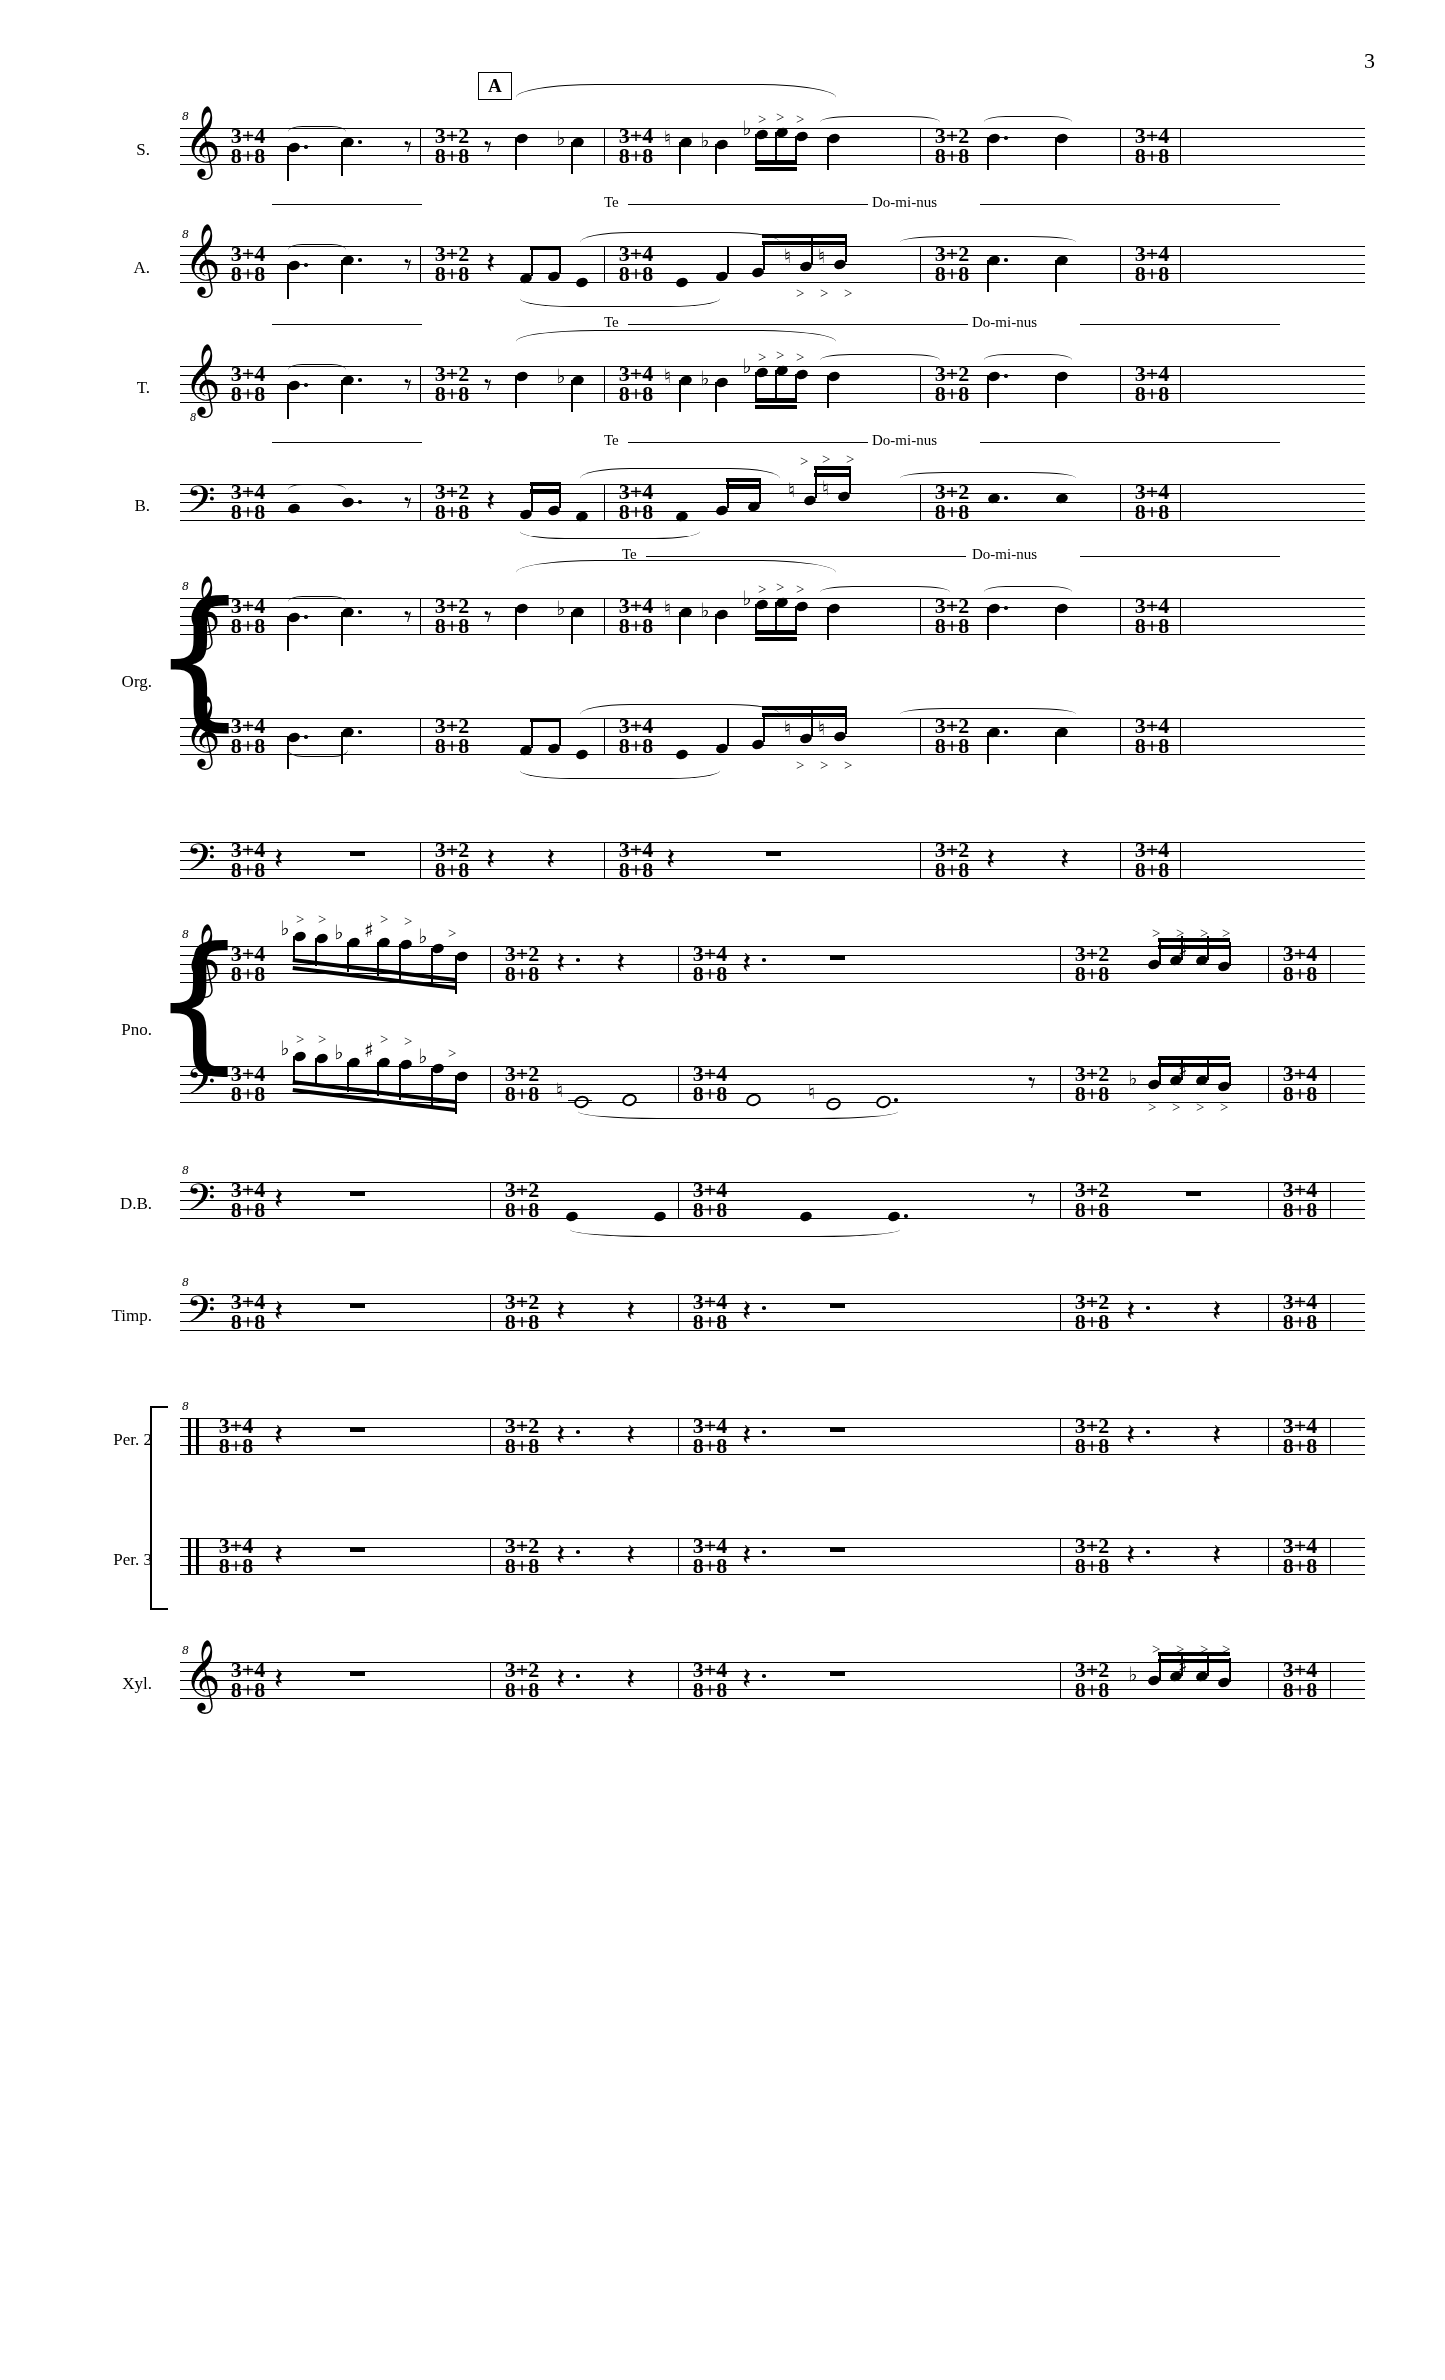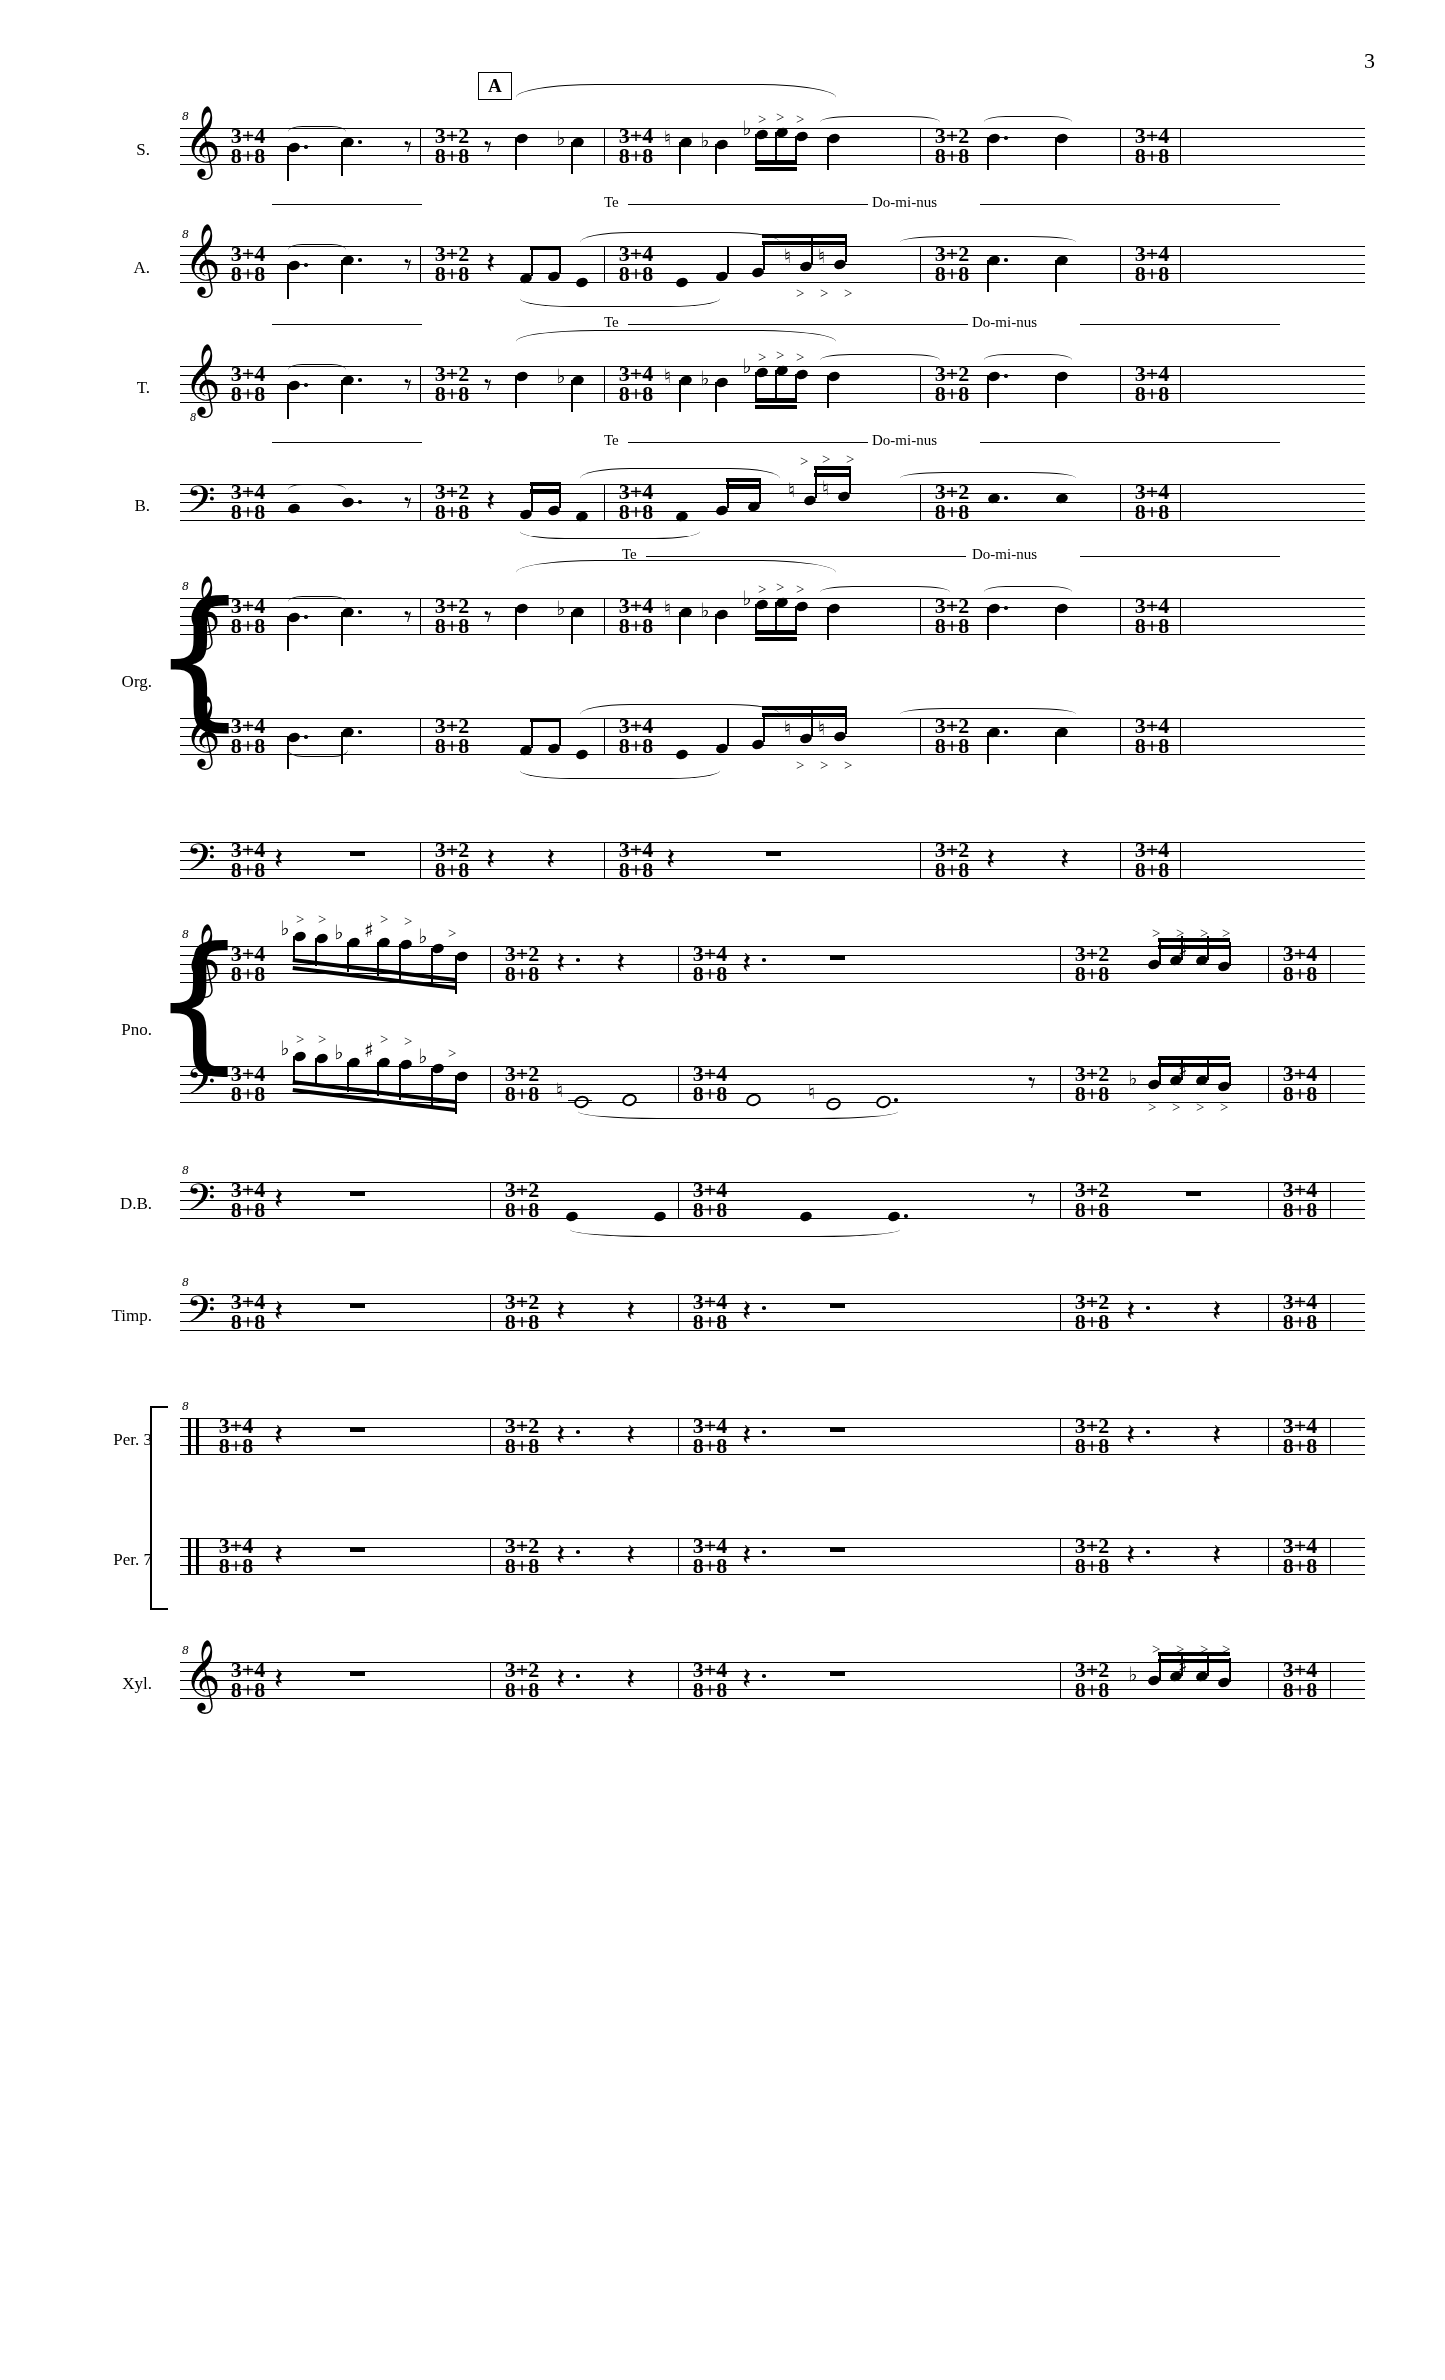--- a/index.html
+++ b/index.html
@@ -843,21 +843,21 @@
   <div class="rest" style="left:1212px;top:1296px;">𝄽</div>
   <div class="barline" style="left:1268px;top:1294px;height:37px;"></div>
   <div class="timesig" style="left:1276px;top:1292px;width:48px;">
     <span class="num">3+4</span>
     <span class="den">8+8</span>
   </div>
   <div class="barline" style="left:1330px;top:1294px;height:37px;"></div>
 
   <div class="sqbracket" style="left:150px;top:1406px;width:16px;height:200px;"></div>
 
-  <div class="inst-label" style="left:40px;top:1430px;width:112px;">Per. 3</div>
+  <div class="inst-label" style="left:40px;top:1430px;width:112px;">Per. 2</div>
   <div class="staff" style="top:1418px;">
     <div class="line l0"></div>
       <div class="line l1"></div>
       <div class="line l2"></div>
       <div class="line l3"></div>
       <div class="line l4"></div>
   </div>
   <div class="ottava" style="left:182px;top:1398px;">8</div>
   <div class="barline" style="left:188px;top:1418px;height:37px;width:3.4px;"></div>
   <div class="barline" style="left:196px;top:1418px;height:37px;width:3.4px;"></div>
@@ -891,21 +891,21 @@
   <div class="rest" style="left:1126px;top:1420px;">𝄽</div>
     <div class="dot" style="left:1146px;top:1430px;"></div>
   <div class="rest" style="left:1212px;top:1420px;">𝄽</div>
   <div class="barline" style="left:1268px;top:1418px;height:37px;"></div>
   <div class="timesig" style="left:1276px;top:1416px;width:48px;">
     <span class="num">3+4</span>
     <span class="den">8+8</span>
   </div>
   <div class="barline" style="left:1330px;top:1418px;height:37px;"></div>
 
-  <div class="inst-label" style="left:40px;top:1550px;width:112px;">Per. 7</div>
+  <div class="inst-label" style="left:40px;top:1550px;width:112px;">Per. 3</div>
   <div class="staff" style="top:1538px;">
     <div class="line l0"></div>
       <div class="line l1"></div>
       <div class="line l2"></div>
       <div class="line l3"></div>
       <div class="line l4"></div>
   </div>
   <div class="barline" style="left:188px;top:1538px;height:37px;width:3.4px;"></div>
   <div class="barline" style="left:196px;top:1538px;height:37px;width:3.4px;"></div>
   <div class="timesig" style="left:212px;top:1536px;width:48px;">

